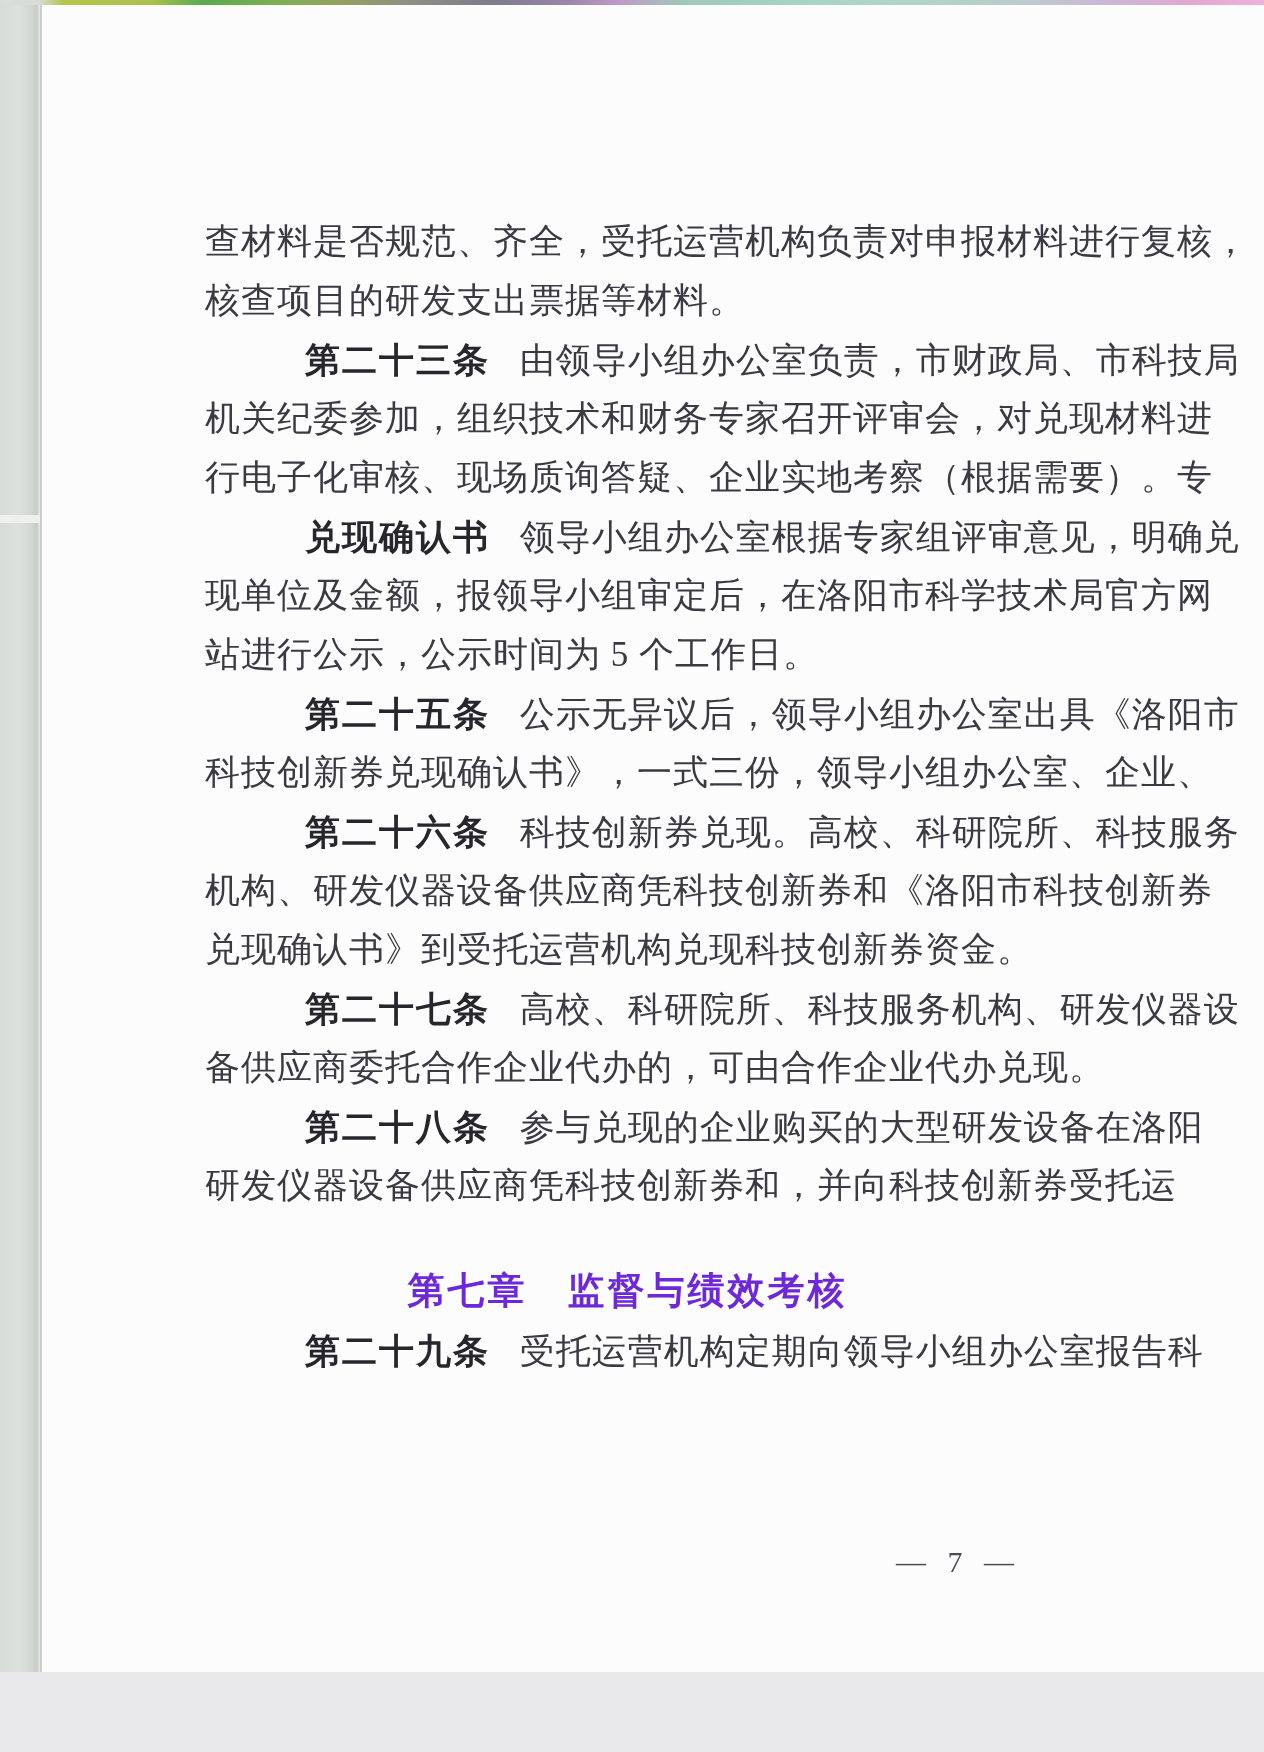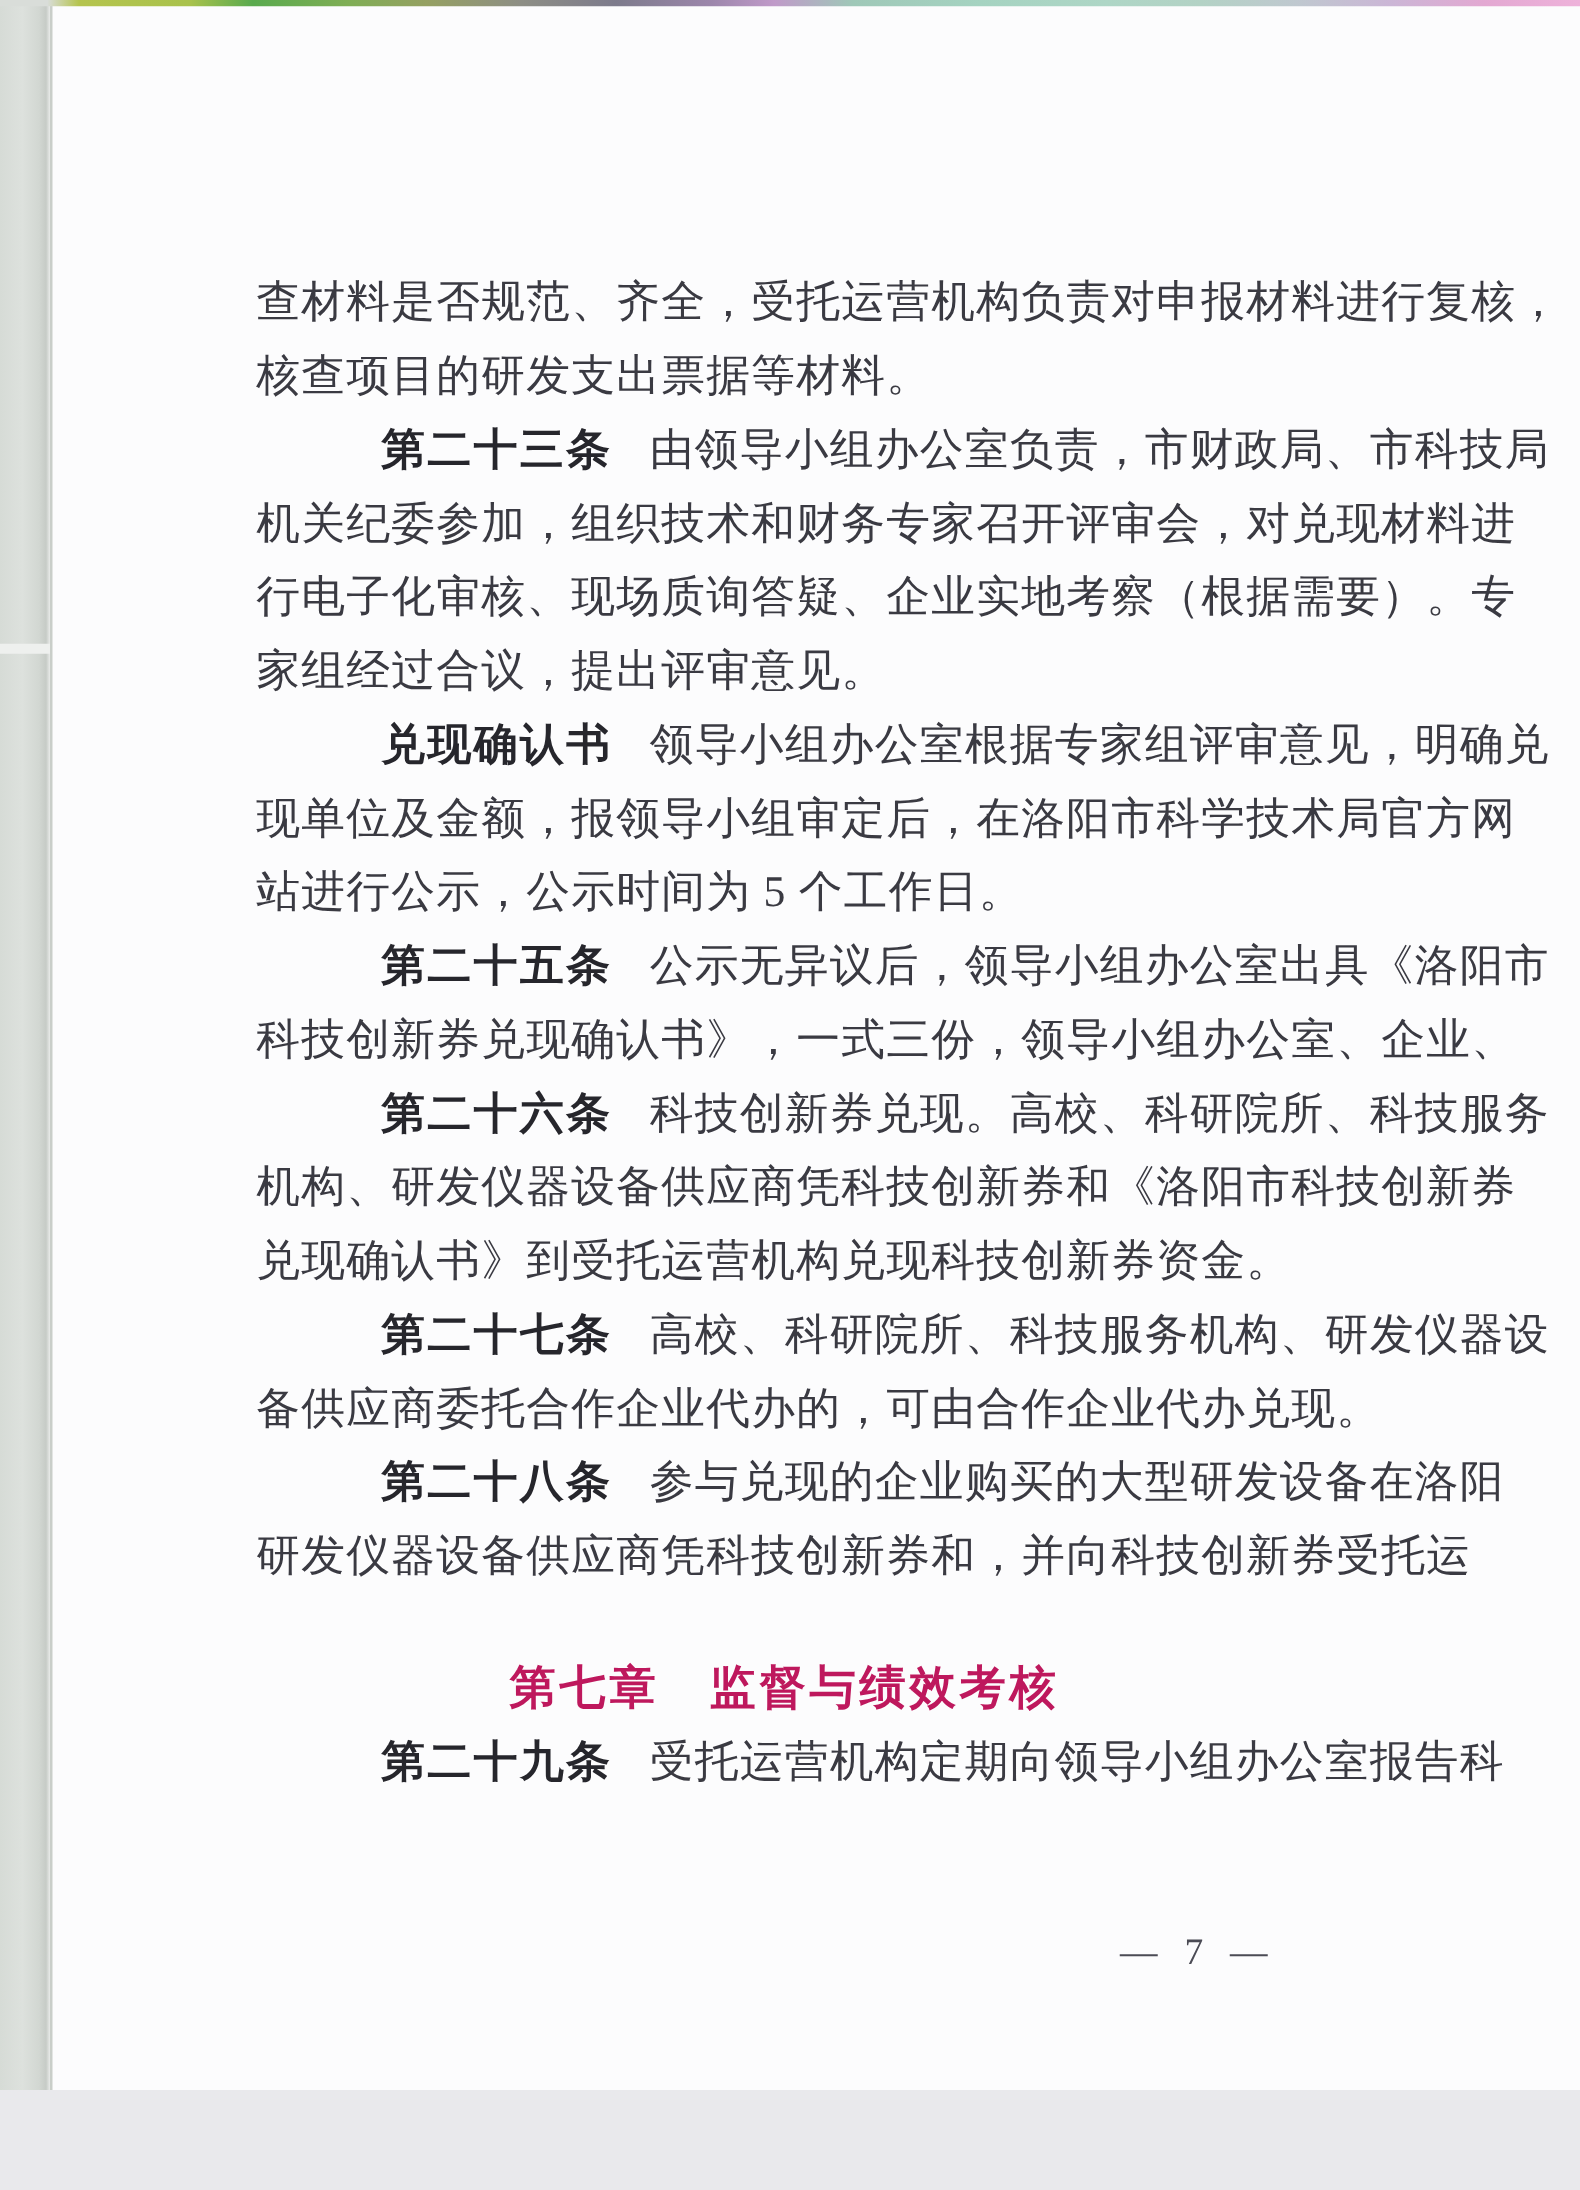--- a/index.html
+++ b/index.html
@@ -79,21 +79,21 @@
   }
   .article-no:empty { display: none; margin: 0; }
   .chapter {
     margin: 46px 0 0 0;
     height: 60px;
     line-height: 60px;
     text-align: center;
     font-family: "Liberation Sans", "DejaVu Sans", sans-serif;
     font-weight: 700;
     font-size: 37px;
-    color: #be185d;
+    color: #6d28d9;
     letter-spacing: 3px;
   }
   .page-number {
     position: absolute;
     top: 1544px;
     left: 896px;
     font-size: 30px;
     line-height: 36px;
     color: #4b4b55;
     letter-spacing: 7px;
@@ -106,21 +106,20 @@
 <div class="page">
   <div class="scan-strip-top"></div>
   <div class="scan-band-left"></div>
 
   <main class="text-block">
     <p class="line"><span>查材料是否规范、齐全，受托运营机构负责对申报材料进行复核，</span></p>
     <p class="line"><span>核查项目的研发支出票据等材料。</span></p>
     <p class="line para"><span class="article-no">第二十三条</span><span>由领导小组办公室负责，市财政局、市科技局</span></p>
     <p class="line"><span>机关纪委参加，组织技术和财务专家召开评审会，对兑现材料进</span></p>
     <p class="line"><span>行电子化审核、现场质询答疑、企业实地考察（根据需要）。专</span></p>
-    <p class="line"><span>家组经过合议，提出评审意见。</span></p>
     <p class="line para"><span class="article-no">兑现确认书</span><span>领导小组办公室根据专家组评审意见，明确兑</span></p>
     <p class="line"><span>现单位及金额，报领导小组审定后，在洛阳市科学技术局官方网</span></p>
     <p class="line"><span>站进行公示，公示时间为 5 个工作日。</span></p>
     <p class="line para"><span class="article-no">第二十五条</span><span>公示无异议后，领导小组办公室出具《洛阳市</span></p>
     <p class="line"><span>科技创新券兑现确认书》，一式三份，领导小组办公室、企业、</span></p>
     <p class="line para"><span class="article-no">第二十六条</span><span>科技创新券兑现。高校、科研院所、科技服务</span></p>
     <p class="line"><span>机构、研发仪器设备供应商凭科技创新券和《洛阳市科技创新券</span></p>
     <p class="line"><span>兑现确认书》到受托运营机构兑现科技创新券资金。</span></p>
     <p class="line para"><span class="article-no">第二十七条</span><span>高校、科研院所、科技服务机构、研发仪器设</span></p>
     <p class="line"><span>备供应商委托合作企业代办的，可由合作企业代办兑现。</span></p>

